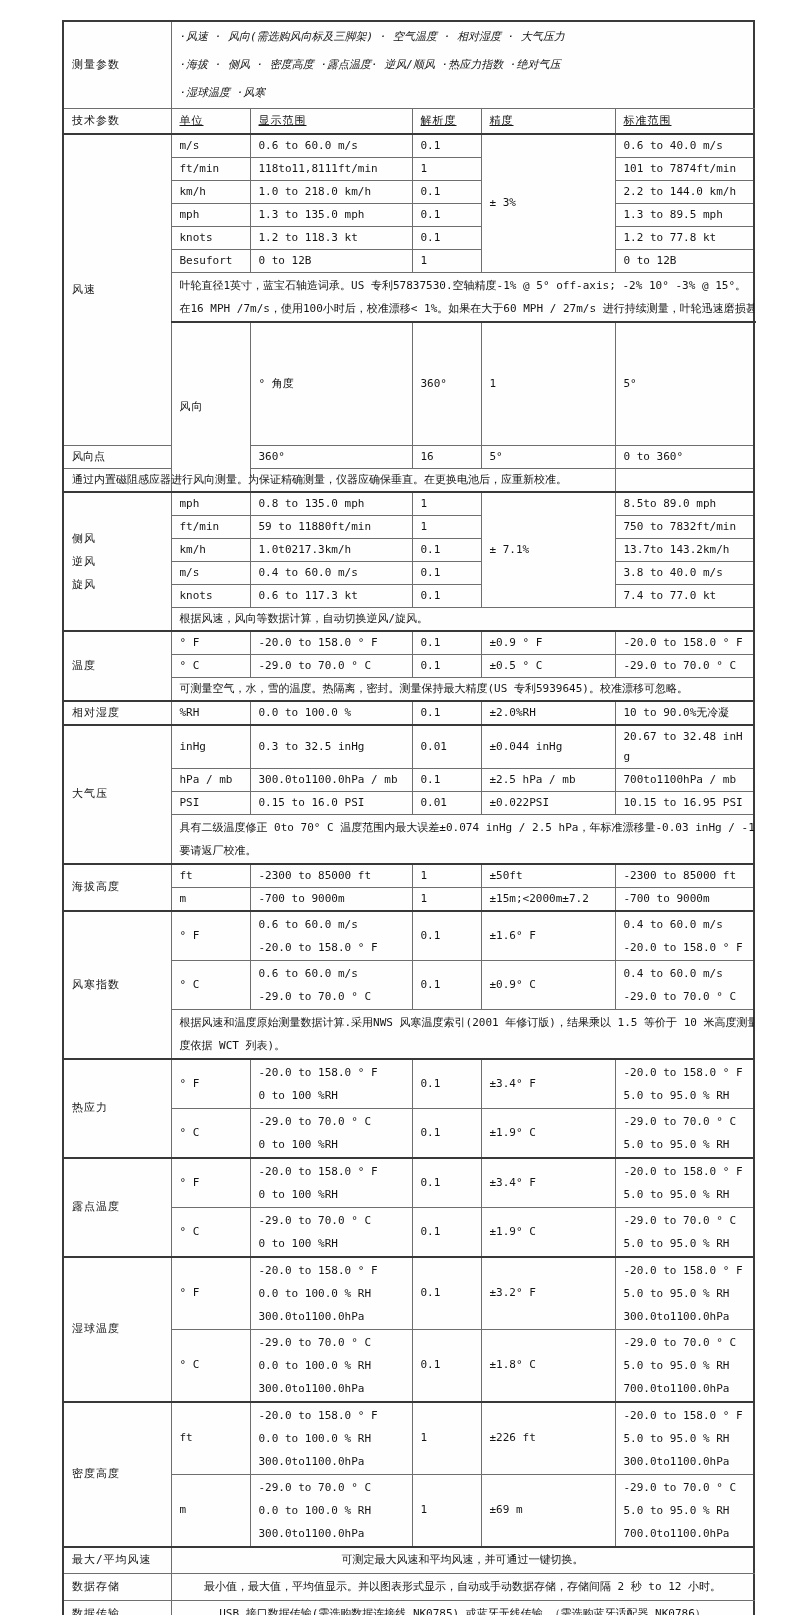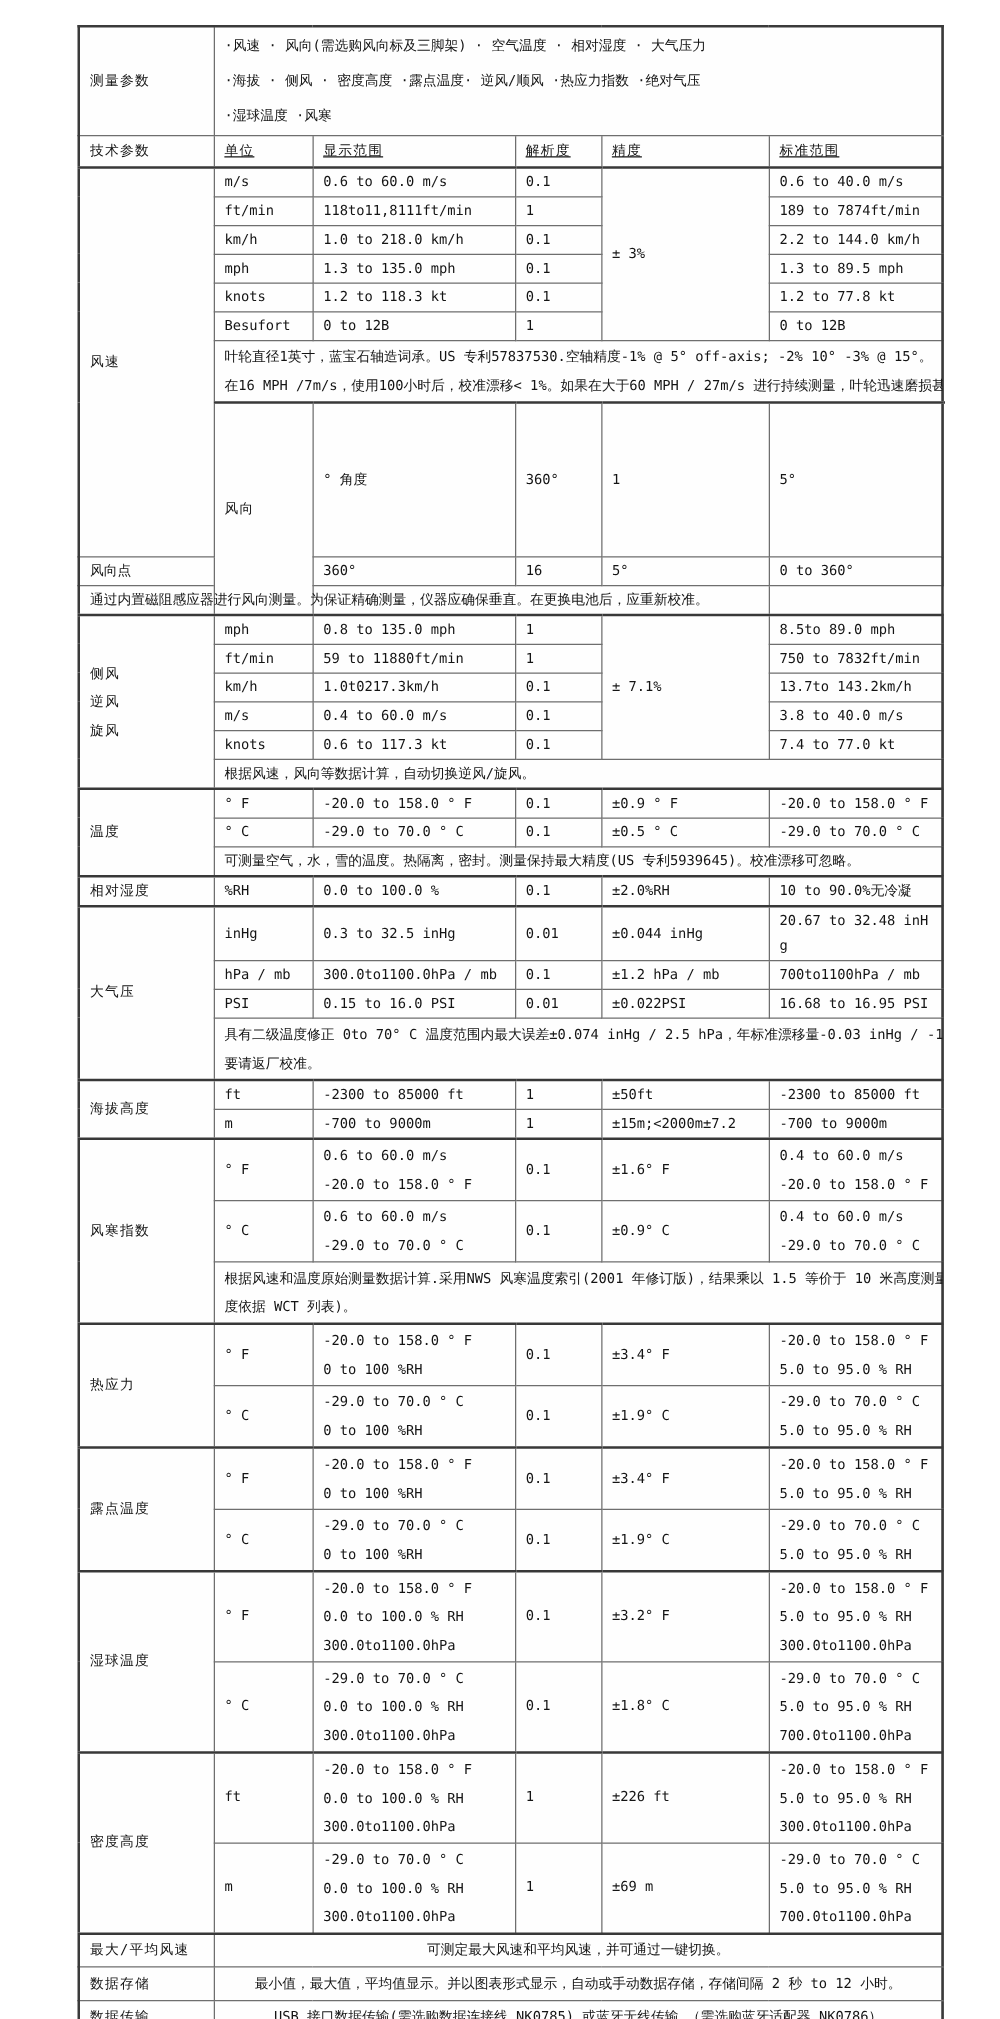--- a/index.html
+++ b/index.html
@@ -42,21 +42,21 @@
     font-family:"DejaVu Sans", sans-serif;
     padding-left:11px;
     letter-spacing:1px;
   }
   td.hdr{
     font-family:"DejaVu Sans", sans-serif;
     letter-spacing:1px;
     text-decoration:underline;
   }
   td.bullets{font-family:"DejaVu Sans", sans-serif;padding-left:28px;}
-  td.bullets .ln{line-height:28px;}
+  td.bullets .ln{line-height:28px;font-style:italic;}
   td.note{font-family:"DejaVu Sans", sans-serif;}
   td.note .ln{line-height:23px;}
   td.wide{font-family:"DejaVu Sans", sans-serif;text-align:center;}
   td .ln{line-height:23px;white-space:nowrap;}
 </style>
 </head>
 <body>
 
 <div class="page">
 
@@ -91,21 +91,21 @@
           <td>m/s</td>
           <td>0.6 to 60.0 m/s</td>
           <td>0.1</td>
           <td rowspan="6">± 3%</td>
           <td>0.6 to 40.0 m/s</td>
         </tr>
         <tr>
           <td>ft/min</td>
           <td>118to11,8111ft/min</td>
           <td>1</td>
-          <td>189 to 7874ft/min</td>
+          <td>101 to 7874ft/min</td>
         </tr>
         <tr>
           <td>km/h</td>
           <td>1.0 to 218.0 km/h</td>
           <td>0.1</td>
           <td>2.2 to 144.0 km/h</td>
         </tr>
         <tr>
           <td>mph</td>
           <td>1.3 to 135.0 mph</td>
@@ -218,29 +218,29 @@
           <td>inHg</td>
           <td>0.3 to 32.5 inHg</td>
           <td>0.01</td>
           <td>±0.044 inHg</td>
           <td>20.67 to 32.48 inHg</td>
         </tr>
         <tr>
           <td>hPa / mb</td>
           <td>300.0to1100.0hPa / mb</td>
           <td>0.1</td>
-          <td>±1.2 hPa / mb</td>
+          <td>±2.5 hPa / mb</td>
           <td>700to1100hPa / mb</td>
         </tr>
         <tr>
           <td>PSI</td>
           <td>0.15 to 16.0 PSI</td>
           <td>0.01</td>
           <td>±0.022PSI</td>
-          <td>16.68 to 16.95 PSI</td>
+          <td>10.15 to 16.95 PSI</td>
         </tr>
         <tr>
           <td colspan="5" class="note">
             <div class="ln">具有二级温度修正 0to 70° C 温度范围内最大误差±0.074 inHg / 2.5 hPa，年标准漂移量-0.03 inHg / -1.0 hPa，如有必</div>
             <div class="ln">要请返厂校准。</div>
           </td>
         </tr>
         <tr class="sec">
           <td rowspan="2" class="lbl">海拔高度</td>
           <td>ft</td>

